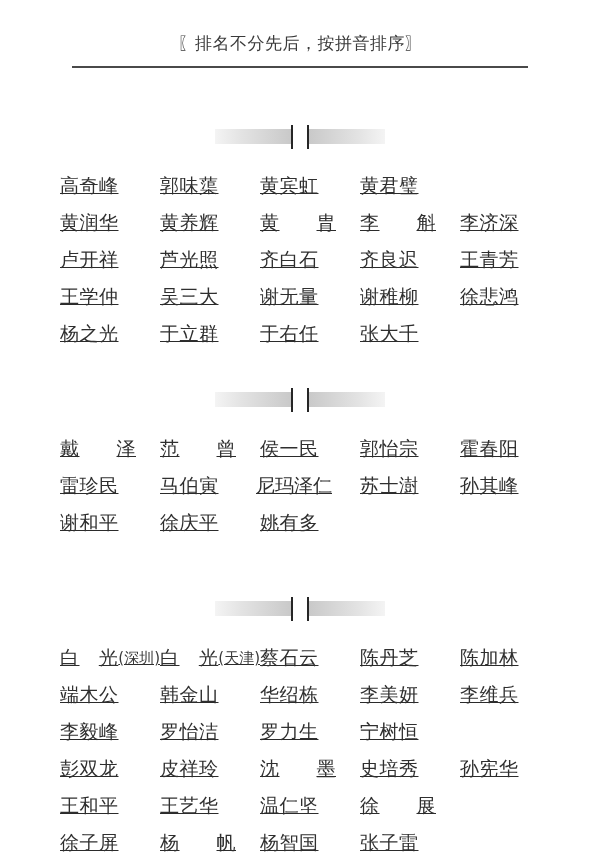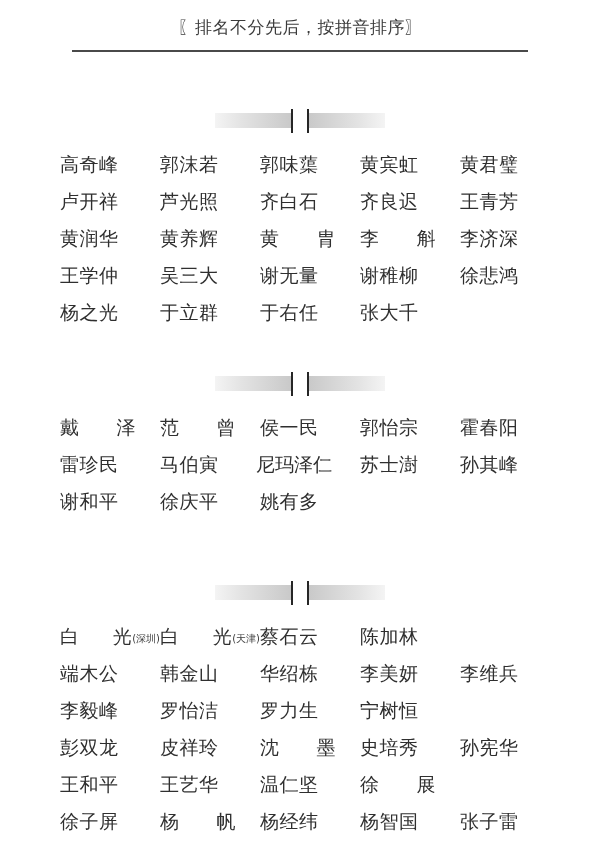--- a/index.html
+++ b/index.html
@@ -24,20 +24,21 @@
 
   
   .notice {
     text-align: center;
     font-size: 17px;
     letter-spacing: 0.5px;
     color: #3a3a3a;
     padding-top: 16px;
     line-height: 1.4;
     font-weight: 500;
+    margin-top: 16px;
   }
 
   .top-rule {
     width: 456px;
     height: 0;
     margin: 10px auto 0 auto;
     border-top: 2px solid #4a4a4a;
   }
 
   
@@ -84,21 +85,22 @@
   .names {
     width: 500px;
     margin: 0 auto;
     padding-left: 10px;
     box-sizing: border-box;
   }
 
   .name-row {
     display: flex;
     height: 37px;
-    align-items: flex-start;
+    align-items: center;
+    text-decoration: underline;
   }
 
   .cell {
     width: 100px;
     flex: 0 0 100px;
     font-size: 19px;
     color: #2f2f2f;
     display: flex;
     align-items: baseline;
     justify-content: flex-start;
@@ -114,21 +116,21 @@
     width: 76px;
     display: inline-flex;
     justify-content: space-between;
   }
   .nm.len4 {
     letter-spacing: 0px;
     margin-left: -4px;
   }
 
   .note {
-    font-size: 10px;
+    font-size: 15px;
     color: #3a3a3a;
     vertical-align: baseline;
     position: relative;
     top: -1px;
     letter-spacing: 0;
   }
 
   .sec-gap-a { height: 52px; }
   .sec-gap-b { height: 30px; }
   .sec-gap-c { height: 50px; }
@@ -150,47 +152,27 @@
         <div class="tick"></div>
         <div class="bar bar-right"></div>
       </div>
       <div class="names">
         <div style="height: 14px;"></div>
         <div class="name-row">
           <div class="cell">
             <span class="nm">高奇峰</span>
           </div>
           <div class="cell">
-            <span class="nm">郭沫若</span>
-          </div>
-          <div class="cell">
             <span class="nm">郭味蕖</span>
           </div>
           <div class="cell">
             <span class="nm">黄宾虹</span>
           </div>
           <div class="cell">
             <span class="nm">黄君璧</span>
-          </div>
-        </div>
-        <div class="name-row">
-          <div class="cell">
-            <span class="nm">卢开祥</span>
-          </div>
-          <div class="cell">
-            <span class="nm">芦光照</span>
-          </div>
-          <div class="cell">
-            <span class="nm">齐白石</span>
-          </div>
-          <div class="cell">
-            <span class="nm">齐良迟</span>
-          </div>
-          <div class="cell">
-            <span class="nm">王青芳</span>
           </div>
         </div>
         <div class="name-row">
           <div class="cell">
             <span class="nm">黄润华</span>
           </div>
           <div class="cell">
             <span class="nm">黄养辉</span>
           </div>
           <div class="cell">
@@ -200,20 +182,37 @@
             </span>
           </div>
           <div class="cell">
             <span class="nm len2">
               <span>李</span>
               <span>斛</span>
             </span>
           </div>
           <div class="cell">
             <span class="nm">李济深</span>
+          </div>
+        </div>
+        <div class="name-row">
+          <div class="cell">
+            <span class="nm">卢开祥</span>
+          </div>
+          <div class="cell">
+            <span class="nm">芦光照</span>
+          </div>
+          <div class="cell">
+            <span class="nm">齐白石</span>
+          </div>
+          <div class="cell">
+            <span class="nm">齐良迟</span>
+          </div>
+          <div class="cell">
+            <span class="nm">王青芳</span>
           </div>
         </div>
         <div class="name-row">
           <div class="cell">
             <span class="nm">王学仲</span>
           </div>
           <div class="cell">
             <span class="nm">吴三大</span>
           </div>
           <div class="cell">
@@ -325,20 +324,23 @@
             <span class="nm len2">
               <span>白</span>
               <span>光</span>
             </span>
             <span class="note">(天津)</span>
           </div>
           <div class="cell">
             <span class="nm">蔡石云</span>
           </div>
           <div class="cell">
+            <span class="nm">陈丹芝</span>
+          </div>
+          <div class="cell">
             <span class="nm">陈加林</span>
           </div>
         </div>
         <div class="name-row">
           <div class="cell">
             <span class="nm">端木公</span>
           </div>
           <div class="cell">
             <span class="nm">韩金山</span>
           </div>
@@ -407,23 +409,20 @@
           <div class="cell">
             <span class="nm">徐子屏</span>
           </div>
           <div class="cell">
             <span class="nm len2">
               <span>杨</span>
               <span>帆</span>
             </span>
           </div>
           <div class="cell">
-            <span class="nm">杨经纬</span>
-          </div>
-          <div class="cell">
             <span class="nm">杨智国</span>
           </div>
           <div class="cell">
             <span class="nm">张子雷</span>
           </div>
         </div>
       </div>
     </div>
 
 </div>

